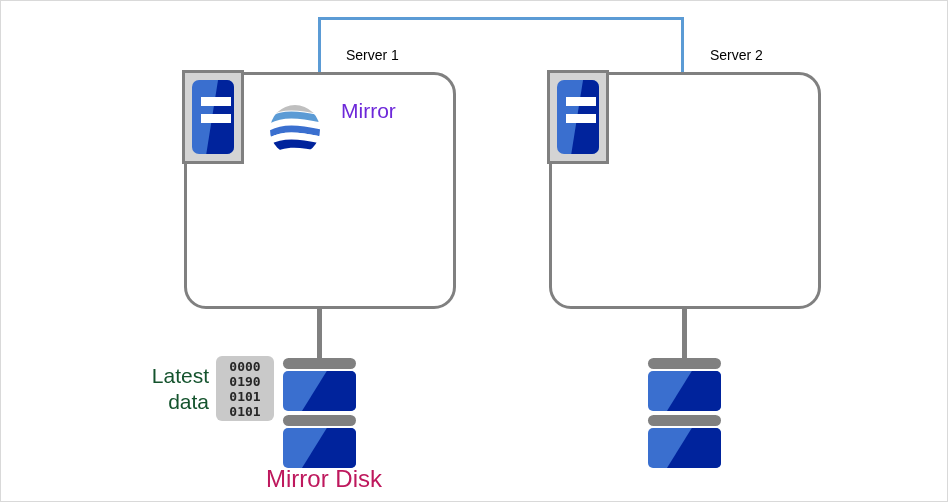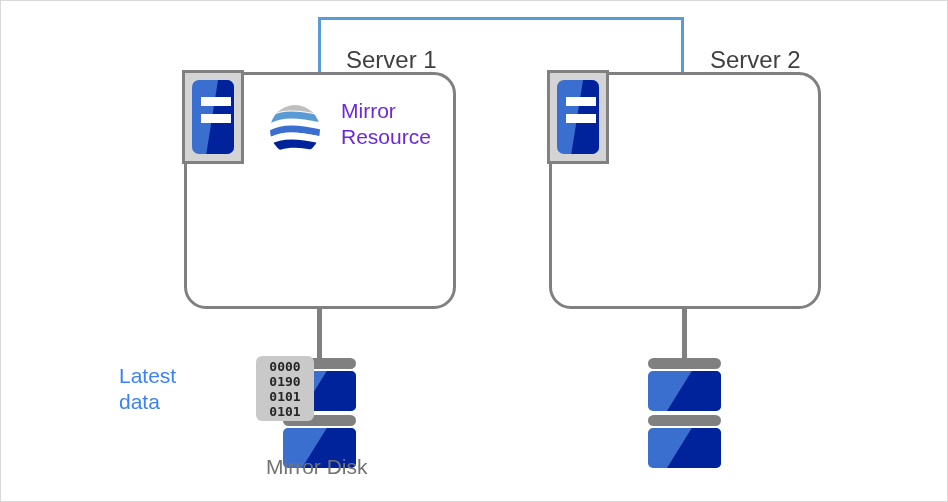--- a/index.html
+++ b/index.html
@@ -35,22 +35,22 @@
     border: 3px solid #808080;
     border-radius: 22px;
     background: #ffffff;
     box-sizing: border-box;
   }
   #server1-box { left: 183px; top: 71px; width: 272px; height: 237px; }
   #server2-box { left: 548px; top: 71px; width: 272px; height: 237px; }
 
   .server-label {
     position: absolute;
-    font-size: 24px;
-    color: #404040;
+    font-size: 14px;
+    color: #000000;
     white-space: nowrap;
     line-height: 1;
   }
   #server1-label { left: 345px; top: 47px; }
   #server2-label { left: 709px; top: 47px; text-align: center; }
 
   
   .srv-icon {
     position: absolute;
     width: 62px;
@@ -147,21 +147,20 @@
 
   
   #binary-block {
     position: absolute;
     left: 215px;
     top: 355px;
     width: 58px;
     height: 65px;
     background: #c9c9c9;
     border-radius: 6px;
-    margin-left: 40px;
   }
   #binary-rows {
     position: absolute;
     left: 0;
     top: 3px;
     width: 100%;
     font-family: "DejaVu Sans Mono", monospace;
     font-size: 13px;
     font-weight: bold;
     color: #262626;
@@ -169,31 +168,32 @@
     text-align: center;
     letter-spacing: 0px;
   }
   .binary-row { white-space: pre; }
 
   #latest-data-label {
     position: absolute;
     left: 118px;
     top: 362px;
     width: 90px;
+    text-align: right;
     font-size: 21px;
-    color: #3b82f6;
+    color: #14532d;
     line-height: 1.22;
   }
 
   #mirror-disk-label {
     position: absolute;
     left: 265px;
-    top: 454px;
-    font-size: 21px;
-    color: #737373;
+    top: 464px;
+    font-size: 24px;
+    color: #be185d;
     white-space: nowrap;
   }
 </style>
 </head>
 <body>
 
 <div id="canvas">
 
   <div class="ic-seg" id="ic-left"></div>
   <div class="ic-seg" id="ic-top"></div>
@@ -223,21 +223,20 @@
       <path d="M-6 24 C 8 12, 26 12, 58 20 L58 13 C 26 5, 8 5, -6 17 Z" fill="#5b9bd5"></path>
       <path d="M-6 31 C 8 19, 26 19, 58 27 L58 21 C 26 13, 8 13, -6 25 Z" fill="#ffffff"></path>
       <path d="M-6 38 C 8 26, 26 26, 58 34 L58 27 C 26 19, 8 19, -6 31 Z" fill="#3a6fcf"></path>
       <path d="M-6 45 C 8 33, 26 33, 58 41 L58 34 C 26 26, 8 26, -6 38 Z" fill="#ffffff"></path>
       <path d="M-6 58 C 8 41, 26 41, 58 49 L58 41 C 26 33, 8 33, -6 45 Z" fill="#00239c"></path>
     </g>
   </svg>
 
   <div id="mdr-label">
     <div>Mirror</div>
-    <div>Resource</div>
   </div>
 
   <div class="server-label" id="server2-label">Server 2</div>
 
   <div class="server-box" id="server2-box"></div>
 
   <div class="srv-icon" id="server2-icon">
     <div class="chassis">
       <div class="shade"></div>
       <div class="bar bar1"></div>

